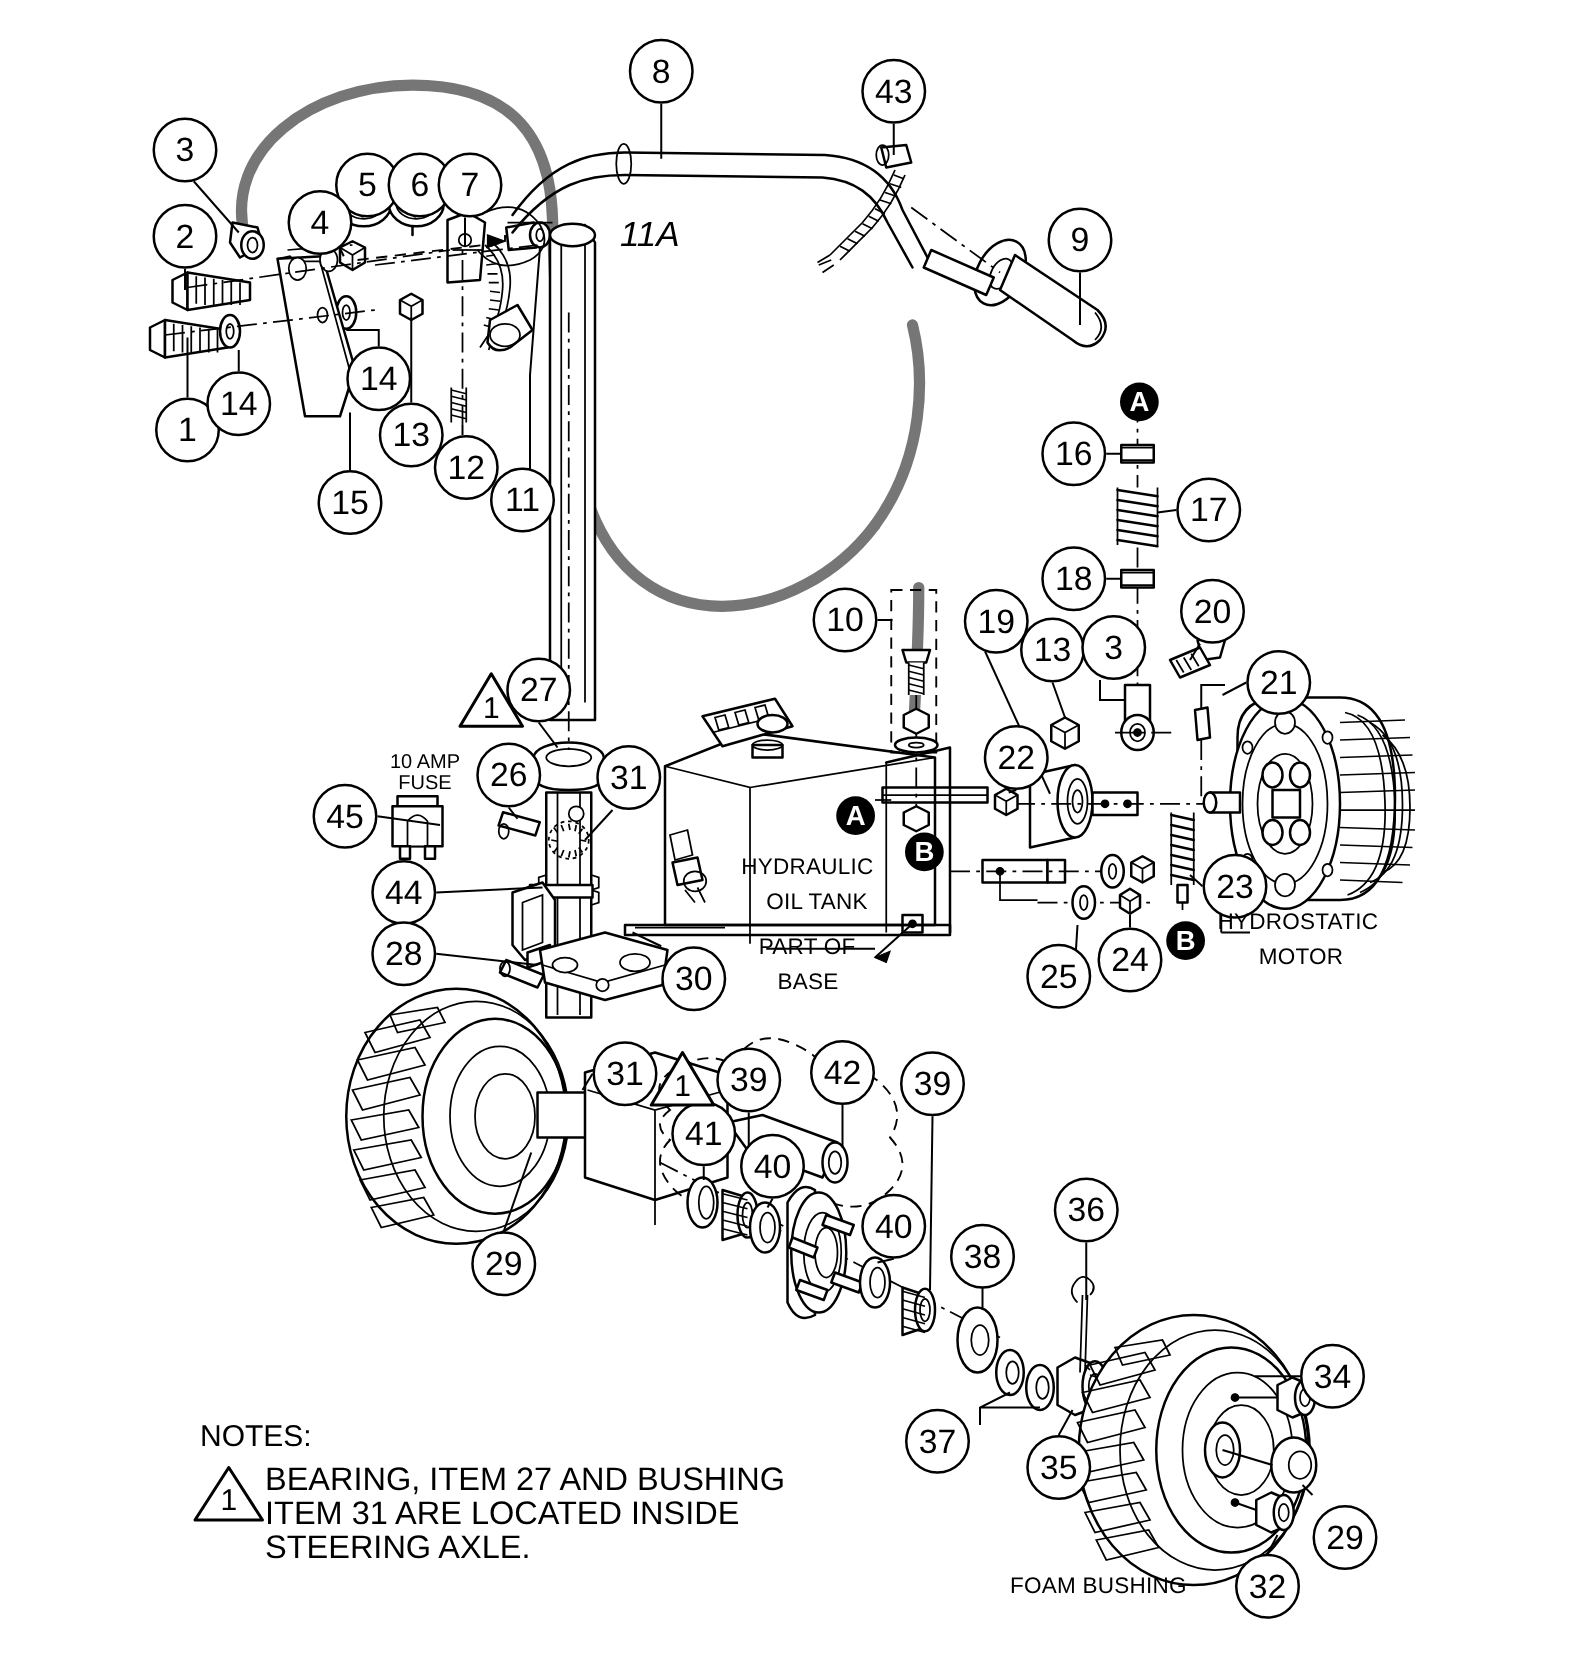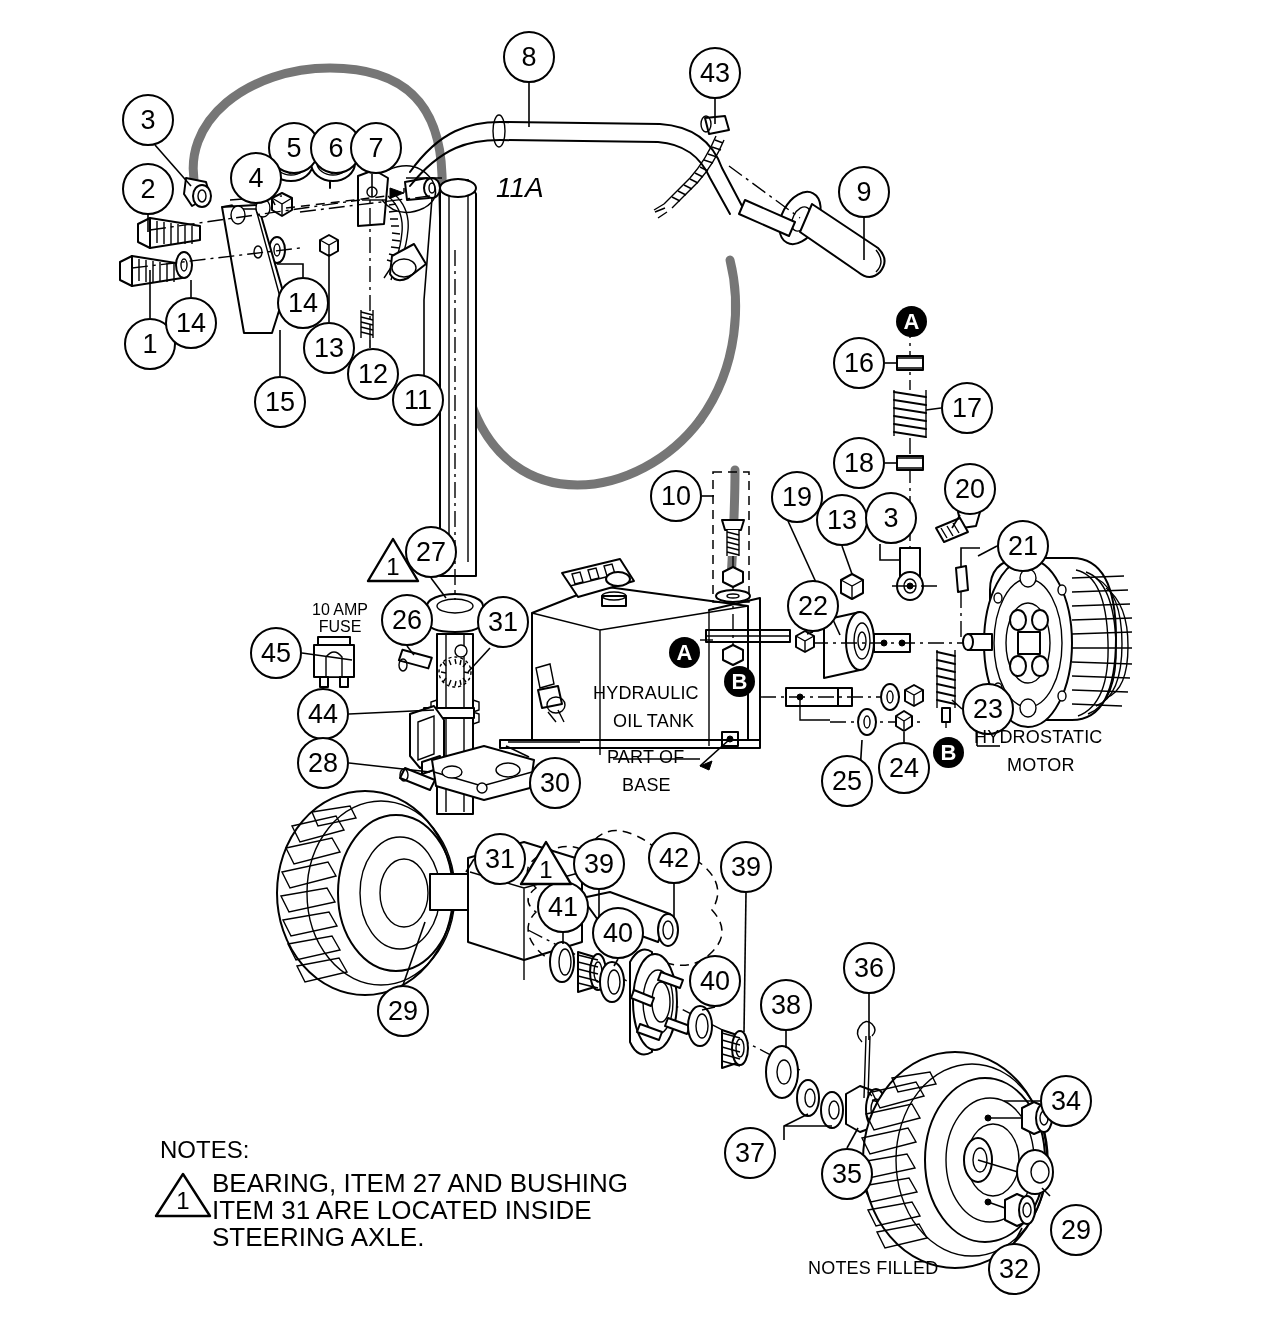--- a/index.html
+++ b/index.html
@@ -621,21 +621,21 @@
 
   <div class="txt lbl-big" style="left:607px;top:747px;">PART OF</div>
   <div class="txt lbl-big" style="left:622px;top:775px;">BASE</div>
 
   <div class="txt lbl-big" style="left:974px;top:727px;">HYDROSTATIC</div>
   <div class="txt lbl-big" style="left:1007px;top:755px;">MOTOR</div>
 
   <div class="txt lbl-small" style="left:300px;top:601px;width:80px;">10 AMP</div>
   <div class="txt lbl-small" style="left:300px;top:618px;width:80px;">FUSE</div>
 
-  <div class="txt lbl-big" style="left:808px;top:1258px;">NOTES FILLED</div>
+  <div class="txt lbl-big" style="left:808px;top:1258px;">FOAM BUSHING</div>
 
   <div>
     <div class="txt notes-head" style="left:160px;top:1136px;">NOTES:</div>
     <svg style="position:absolute;left:152px;top:1170px;width:62px;height:50px;" viewBox="0 0 62 50">
       <path d="M31 4 L58 46 L4 46 Z" fill="#fff" stroke="#000" stroke-width="2.4" stroke-linejoin="round"></path>
     </svg>
     <div class="txt" style="left:152px;top:1187px;width:62px;text-align:center;font-size:24px;">1</div>
     <div class="txt notes-body" style="left:212px;top:1168px;">BEARING, ITEM 27 AND BUSHING</div>
     <div class="txt notes-body" style="left:212px;top:1195px;text-align:center;">ITEM 31 ARE LOCATED INSIDE</div>
     <div class="txt notes-body" style="left:212px;top:1222px;">STEERING AXLE.</div>

